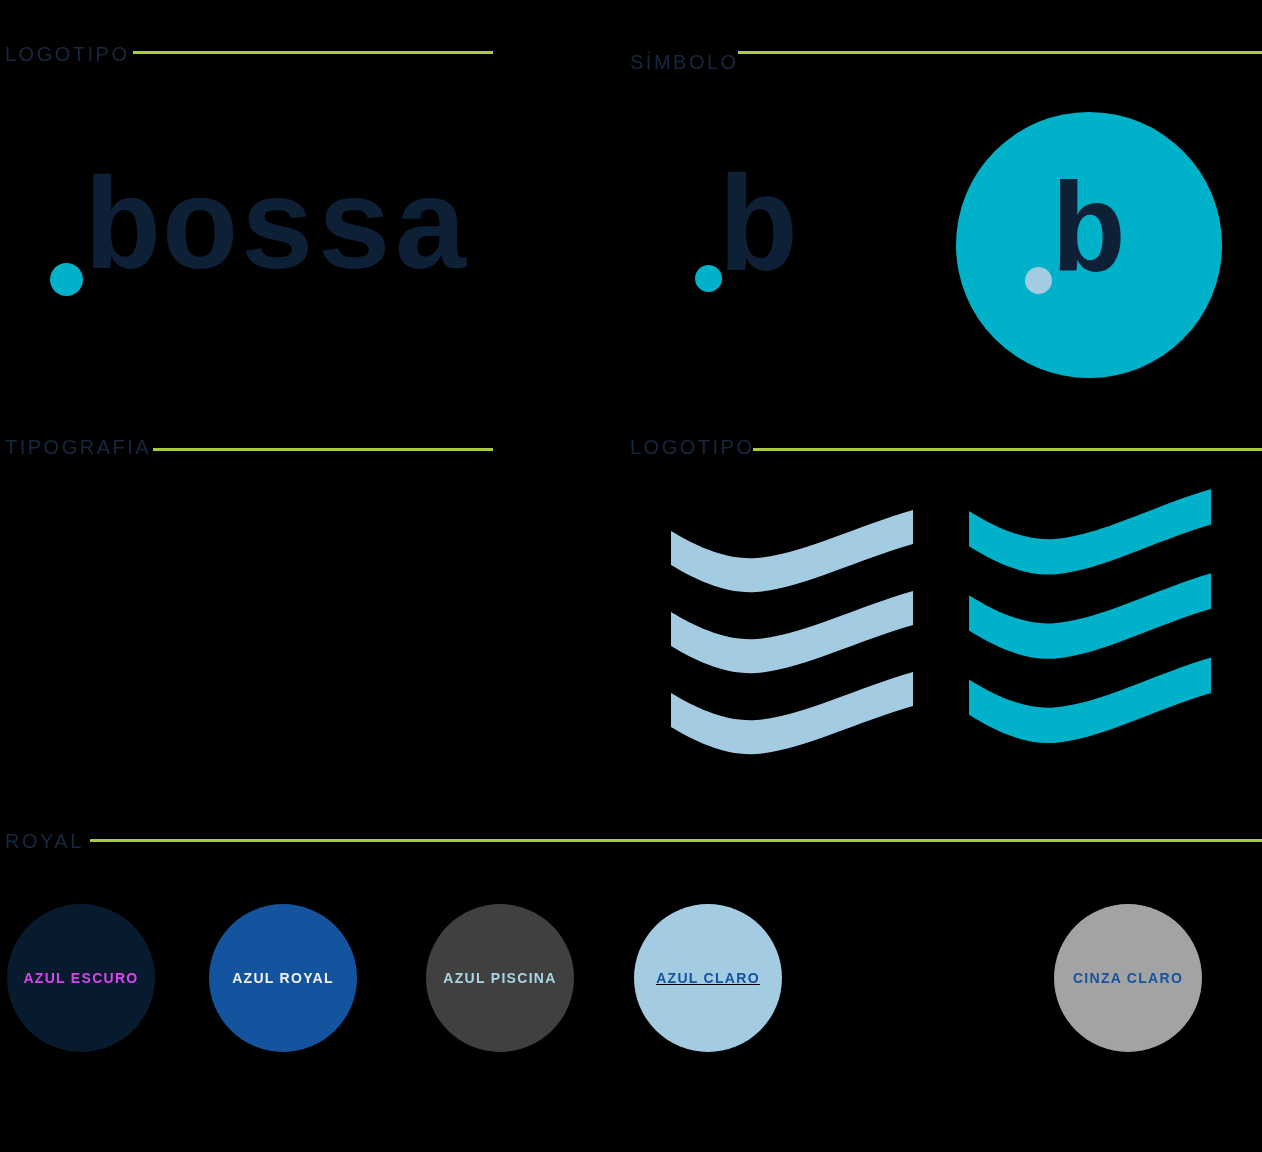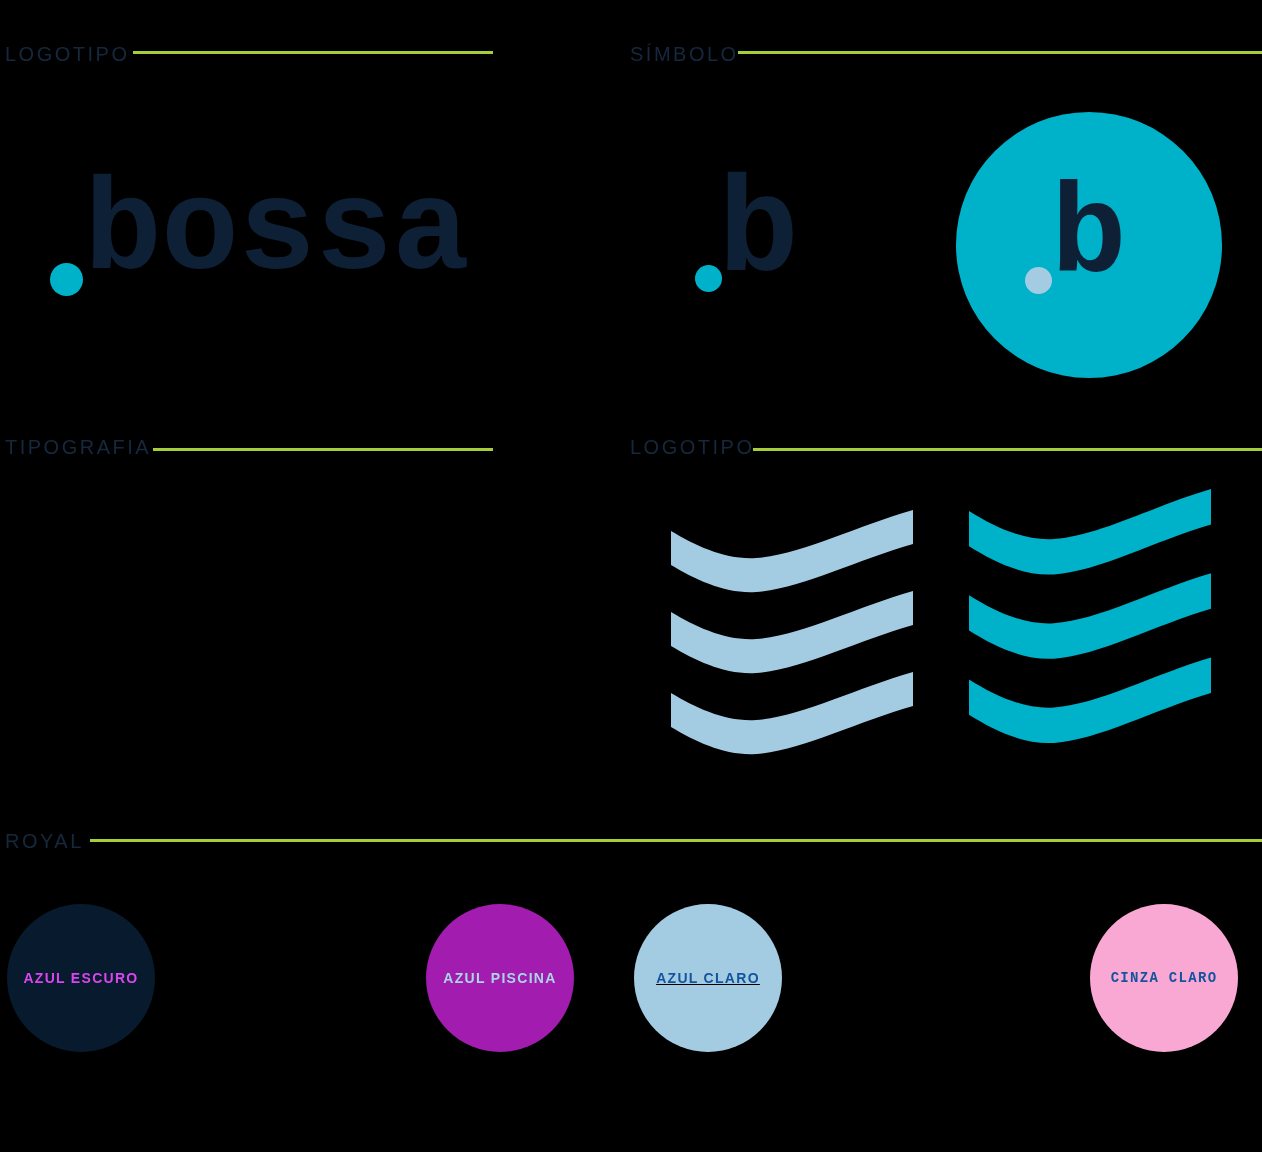--- a/index.html
+++ b/index.html
@@ -25,21 +25,21 @@
 <body>
 
 <div id="stage">
 
   <span class="section-title" style="left: 5px; top: 44px; color: rgb(22, 40, 62);">LOGOTIPO</span>
   <div class="rule" style="left: 133px; top: 51px; width: 360px; background: rgb(166, 206, 57);"></div>
 
   <div class="dot" style="left: 50px; top: 263px; width: 33px; height: 33px; background: rgb(0, 178, 201);"></div>
   <span class="letterform" id="wordmark" style="left: 84px; top: 169px; color: rgb(14, 32, 54);">bossa</span>
 
-  <span class="section-title" style="left: 630px; top: 44px; color: rgb(22, 40, 62);">SÍMBOLO</span>
+  <span class="section-title" style="left: 630px; top: 52px; color: rgb(22, 40, 62);">SÍMBOLO</span>
   <div class="rule" style="left: 738px; top: 51px; width: 524px; background: rgb(166, 206, 57);"></div>
 
   <div class="dot" style="left: 695px; top: 265px; width: 27px; height: 27px; background: rgb(0, 178, 201);"></div>
   <span class="letterform" id="symbol-b" style="left: 718px; top: 167px; color: rgb(14, 32, 54);">b</span>
 
   <div id="roundel" style="background: rgb(0, 178, 201);">
     <div class="dot" style="left: 69px; top: 155px; width: 27px; height: 27px; background: rgb(163, 204, 227);"></div>
     <span class="letterform" id="roundel-b" style="color: rgb(14, 32, 54);">b</span>
   </div>
 
@@ -61,23 +61,26 @@
     <path fill="currentColor" transform="translate(0,81)" d="M0,23 C25,38 55,52 85,50 C130,47 185,18 242,2 L242,36 C185,52 130,81 85,84 C55,86 25,72 0,57 Z"></path>
     <path fill="currentColor" transform="translate(0,162)" d="M0,23 C25,38 55,52 85,50 C130,47 185,18 242,2 L242,36 C185,52 130,81 85,84 C55,86 25,72 0,57 Z"></path>
   </svg>
 
   <span class="section-title" style="left: 5px; top: 831px; color: rgb(22, 40, 62);">ROYAL</span>
   <div class="rule" style="left: 90px; top: 839px; width: 1172px; background: rgb(166, 206, 57);"></div>
 
   <div class="swatch" style="left: 7px; background: rgb(8, 26, 45);">
     <span class="swatch-label" style="color: #d946ef;">AZUL ESCURO</span>
   </div>
-  <div class="swatch" style="left: 426px; background: #a21caf;">
+  <div class="swatch" style="left: 209px; background: rgb(20, 83, 157);">
+    <span class="swatch-label" style="color: rgb(242, 244, 243);">AZUL ROYAL</span>
+  </div>
+  <div class="swatch" style="left: 426px; background: #404040;">
     <span class="swatch-label" style="color: rgb(169, 214, 229);">AZUL PISCINA</span>
   </div>
   <div class="swatch" style="left: 634px; background: rgb(163, 204, 227); text-decoration: underline;">
     <span class="swatch-label" style="color: rgb(20, 83, 157);">AZUL CLARO</span>
   </div>
-  <div class="swatch" style="left: 1090px; background: #f9a8d4; font-family: Liberation Mono, monospace;">
+  <div class="swatch" style="left: 1054px; background: #a3a3a3;">
     <span class="swatch-label" style="color: rgb(20, 83, 157);">CINZA CLARO</span>
   </div>
 
 </div>
 
 </body></html>

